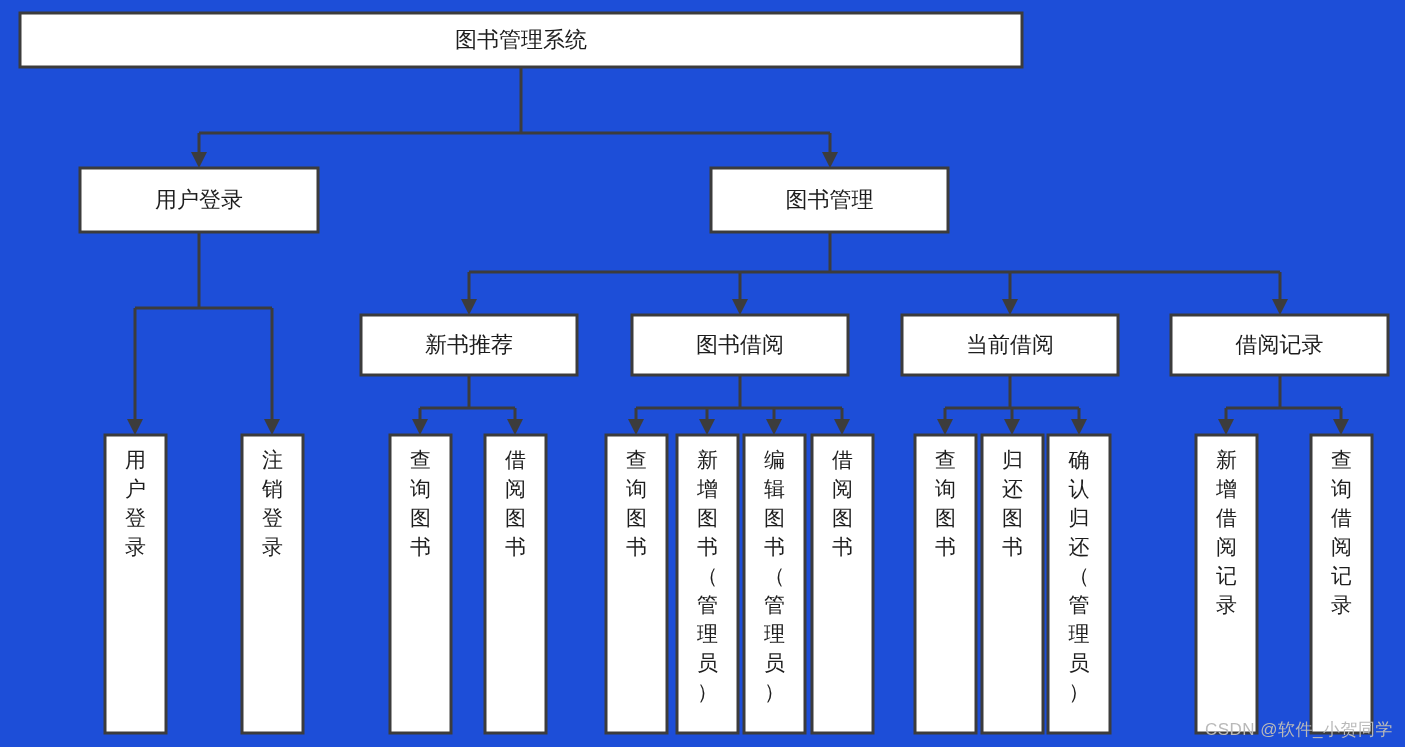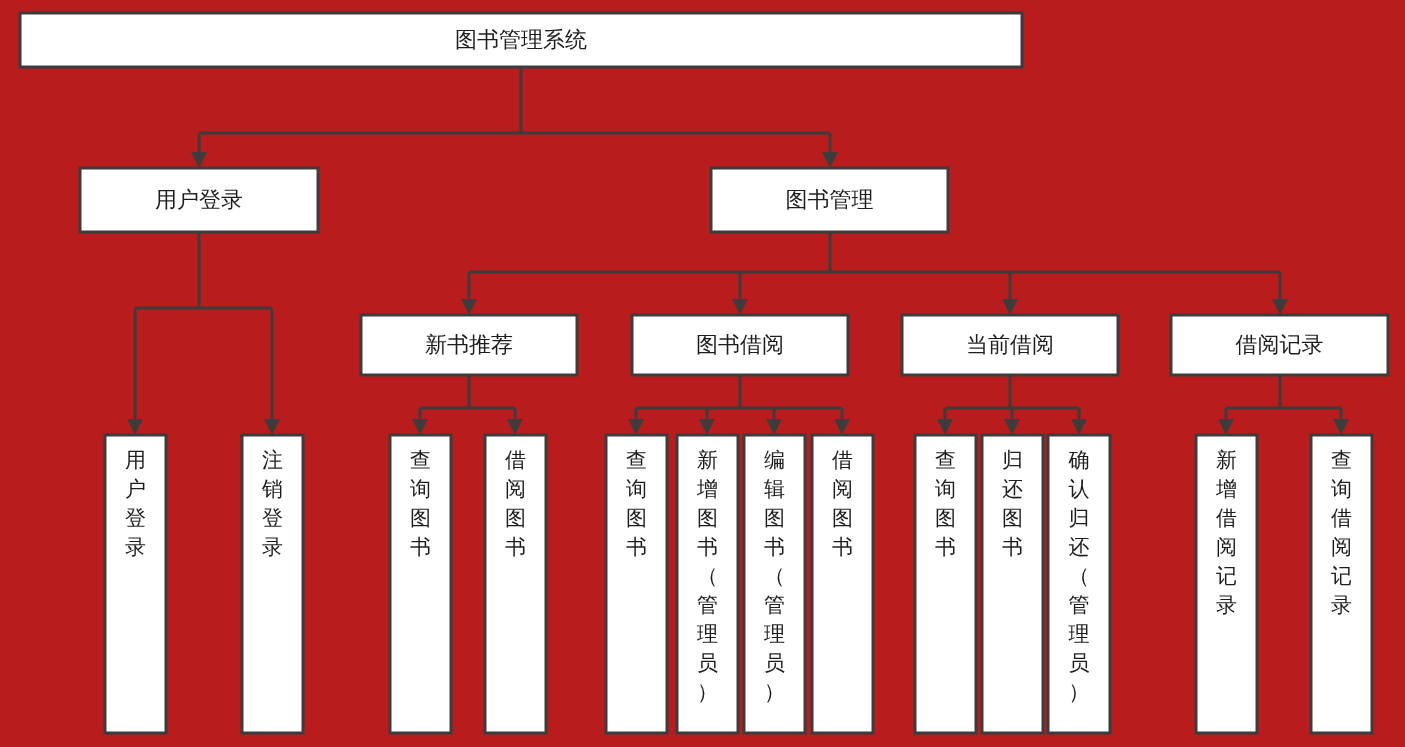--- a/index.html
+++ b/index.html
@@ -8,21 +8,21 @@
     padding: 0;
     background: #ffffff;
   }
   body {
     font-family: "Liberation Sans", "DejaVu Sans", sans-serif;
   }
   #diagram-root {
     position: relative;
     width: 1405px;
     height: 747px;
-    background: #b91c1c;
+    background: #1d4ed8;
     overflow: hidden;
   }
   svg.diagram-canvas {
     position: absolute;
     top: 0;
     left: 0;
     width: 1405px;
     height: 747px;
     display: block;
   }
@@ -209,13 +209,14 @@
         <g>
           <rect x="1196" y="435" width="61" height="298" class="node-box"></rect>
           <text x="1226.5" y="0" class="node-label vertical"><tspan x="1226.5" y="461" class="vert-char">新</tspan><tspan x="1226.5" y="490" class="vert-char">增</tspan><tspan x="1226.5" y="519" class="vert-char">借</tspan><tspan x="1226.5" y="548" class="vert-char">阅</tspan><tspan x="1226.5" y="577" class="vert-char">记</tspan><tspan x="1226.5" y="606" class="vert-char">录</tspan></text>
         </g>
         <g>
           <rect x="1311" y="435" width="61" height="298" class="node-box"></rect>
           <text x="1341.5" y="0" class="node-label vertical"><tspan x="1341.5" y="461" class="vert-char">查</tspan><tspan x="1341.5" y="490" class="vert-char">询</tspan><tspan x="1341.5" y="519" class="vert-char">借</tspan><tspan x="1341.5" y="548" class="vert-char">阅</tspan><tspan x="1341.5" y="577" class="vert-char">记</tspan><tspan x="1341.5" y="606" class="vert-char">录</tspan></text>
         </g>
       </g>
   </svg>
+  <div class="watermark-text">CSDN @软件_小贺同学</div>
 </div>
 
 </body></html>

